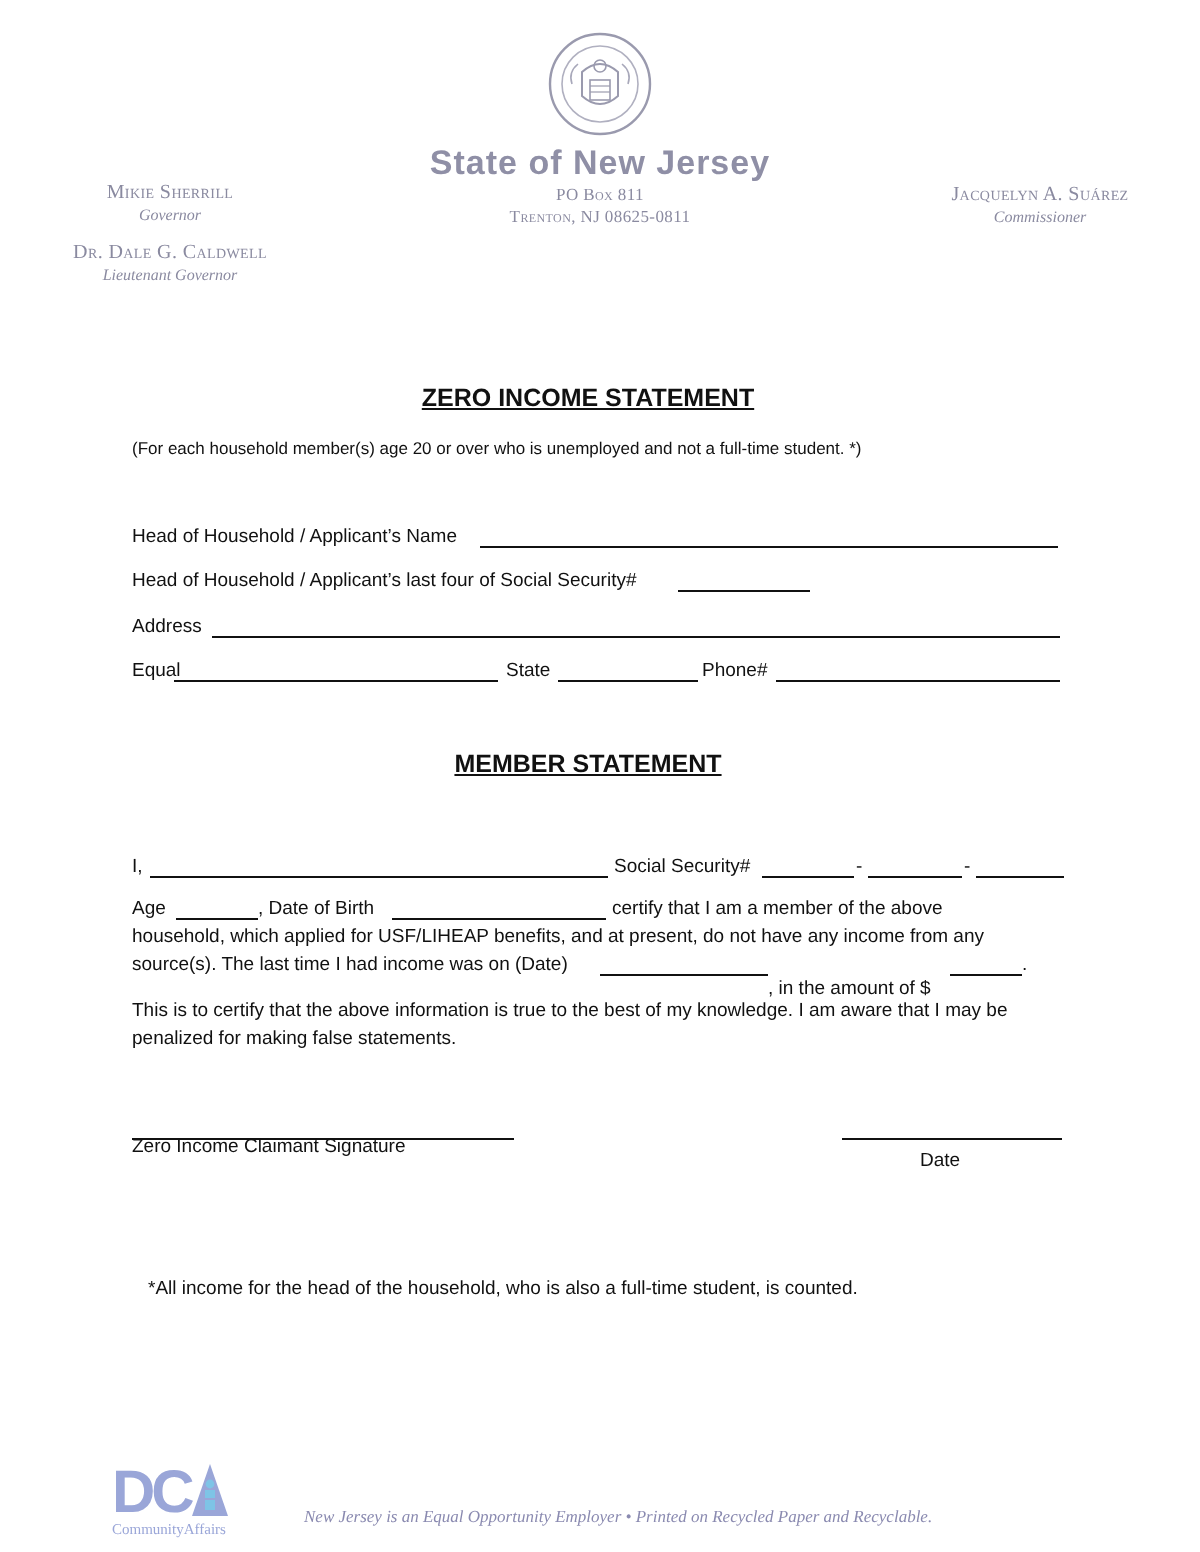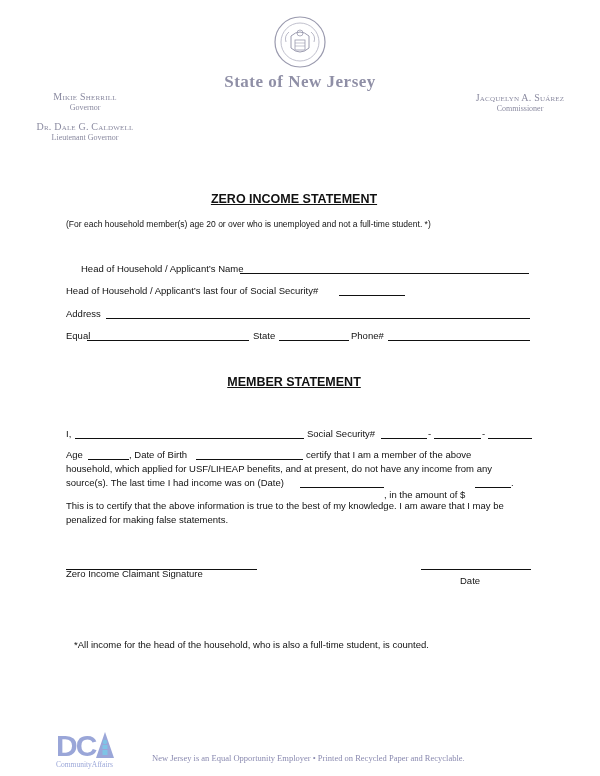--- a/index.html
+++ b/index.html
@@ -2,31 +2,31 @@
 <html><head>
 <meta charset="utf-8">
 <style>
   html, body { margin: 0; padding: 0; background: #ffffff; }
   body { width: 600px; height: 776px; position: relative; overflow: hidden;
          font-family: "Liberation Sans", "DejaVu Sans", sans-serif; color: #111; }
   .abs { position: absolute; }
   .serif { font-family: "Liberation Serif", "DejaVu Serif", serif; }
   .hdr { color: #8a8aa0; text-align: center; }
   .sc { font-variant: small-caps; letter-spacing: 0.2px; }
-  .it { }
+  .it { font-style: italic; }
 
   
   .col-left { left: 10px; top: 91px; width: 150px; }
   .col-mid { left: 200px; top: 72px; width: 200px; }
   .col-right { left: 450px; top: 92px; width: 140px; }
   .name { font-size: 10px; line-height: 12px; font-family: Liberation Serif, serif; }
   .title { font-size: 8px; line-height: 10px; }
   .gap { height: 8px; }
   .state-title { font-size: 17px; line-height: 20px; font-weight: bold; color: #8f8fa6;
-                 font-family: Liberation Serif, serif; letter-spacing: 0.5px; }
+                 font-family: Liberation Sans, sans-serif; letter-spacing: 0.5px; }
   .dept { font-size: 9.5px; line-height: 11px; }
   .addr { font-size: 8.5px; line-height: 10.5px; }
 
   
   .seal { left: 274px; top: 14px; width: 52px; height: 56px; }
 
   
   .h1 { font-size: 12.5px; font-weight: bold; text-decoration: underline; text-align: center;
         width: 588px; left: 0; }
   .note { font-size: 8.5px; }
@@ -57,31 +57,33 @@
 <div class="abs col-left hdr serif">
   <div class="name sc">Mikie Sherrill</div>
   <div class="title it">Governor</div>
   <div class="gap"></div>
   <div class="name sc">Dr. Dale G. Caldwell</div>
   <div class="title it">Lieutenant Governor</div>
 </div>
 
 <div class="abs col-mid hdr serif">
   <div class="state-title">State of New Jersey</div>
+  <div class="addr sc">PO Box 811</div>
+  <div class="addr sc">Trenton, NJ 08625-0811</div>
 </div>
 
 <div class="abs col-right hdr serif">
   <div class="name sc">Jacquelyn A. Suárez</div>
   <div class="title it">Commissioner</div>
 </div>
 
 <div class="abs h1" style="top:192px;">ZERO INCOME STATEMENT</div>
 <div class="abs note" style="left:66px; top:219px;">(For each household member(s) age 20 or over who is unemployed and not a full-time student. *)</div>
 
-<div class="abs fl" style="left:81px; top:263px;">Head of Household / Applicant’s Name</div>
+<div class="abs fl" style="left:66px; top:263px;">Head of Household / Applicant’s Name</div>
 <div class="line" style="left:240px; top:273px; width:289px;"></div>
 
 <div class="abs fl" style="left:66px; top:285px;">Head of Household / Applicant’s last four of Social Security#</div>
 <div class="line" style="left:339px; top:295px; width:66px;"></div>
 
 <div class="abs fl" style="left:66px; top:308px;">Address</div>
 <div class="line" style="left:106px; top:318px; width:424px;"></div>
 
 <div class="abs fl" style="left:66px; top:330px;">Equal</div>
 <div class="line" style="left:87px; top:340px; width:162px;"></div>

